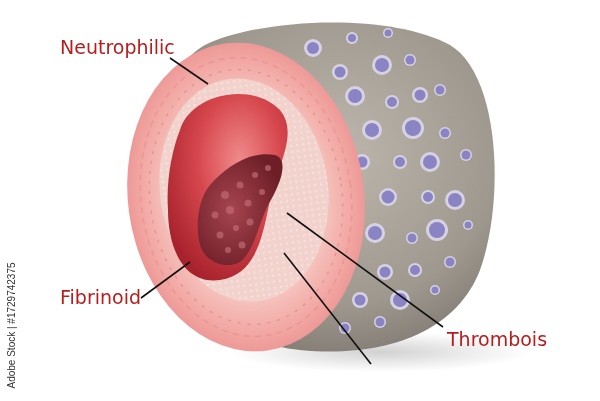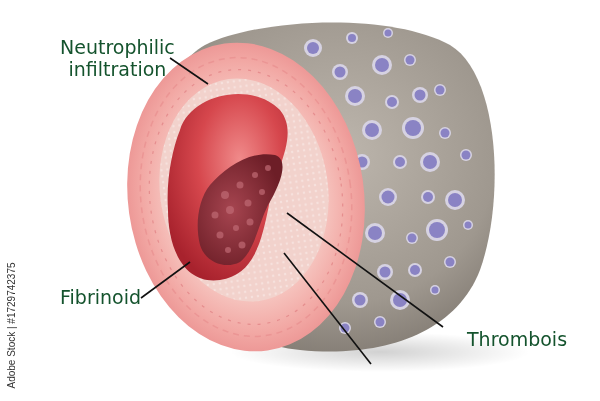--- a/index.html
+++ b/index.html
@@ -1,21 +1,21 @@
 <!DOCTYPE html>
 <html><head>
 <meta charset="utf-8">
 <style>
   html, body { margin:0; padding:0; background:#ffffff; }
   body { width:600px; height:401px; position:relative; overflow:hidden; font-family:"Liberation Sans", sans-serif; }
   .canvas { position:absolute; left:0; top:0; width:600px; height:401px; }
-  .label { position:absolute; color:#14532d; font-size:19px; line-height:22px; font-family:"DejaVu Sans", sans-serif; }
+  .label { position:absolute; color:#b91c1c; font-size:19px; line-height:22px; font-family:"DejaVu Sans", sans-serif; }
   .lbl-neutro { left:60px; top:36px; text-align:center; }
   .lbl-fibrin { left:60px; top:286px; text-align:center; }
-  .lbl-thromb { left:447px; top:328px;margin-left:20px; }
+  .lbl-thromb { left:447px; top:328px; }
   .credit { position:absolute; left:2px; top:252px; width:16px; height:145px; }
   .credit span { position:absolute; left:-58px; top:64px; width:134px; transform:rotate(-90deg); font-size:10px; color:#333; white-space:nowrap; font-family:"Liberation Sans", sans-serif; }
 </style>
 </head>
 <body>
 
 <svg class="canvas" viewBox="0 0 600 401" xmlns="http://www.w3.org/2000/svg">
   <defs>
     <radialGradient id="outerGrad" cx="0.55" cy="0.4" r="0.65">
       <stop offset="0" stop-color="#bdb6ad"></stop>
@@ -153,21 +153,20 @@
   <g stroke="#111111" stroke-width="1.6">
     <line x1="170" y1="58" x2="208" y2="84"></line>
     <line x1="141" y1="298" x2="190" y2="262"></line>
     <line x1="287" y1="213" x2="443" y2="327"></line>
     <line x1="284" y1="253" x2="371" y2="364"></line>
   </g>
 </svg>
 
 <div class="label lbl-neutro">
   <div>Neutrophilic</div>
-  <div>infiltration</div>
 </div>
 
 <div class="label lbl-fibrin">
   <div>Fibrinoid</div>
 </div>
 
 <div class="label lbl-thromb">
   <div>Thrombois</div>
 </div>
 

